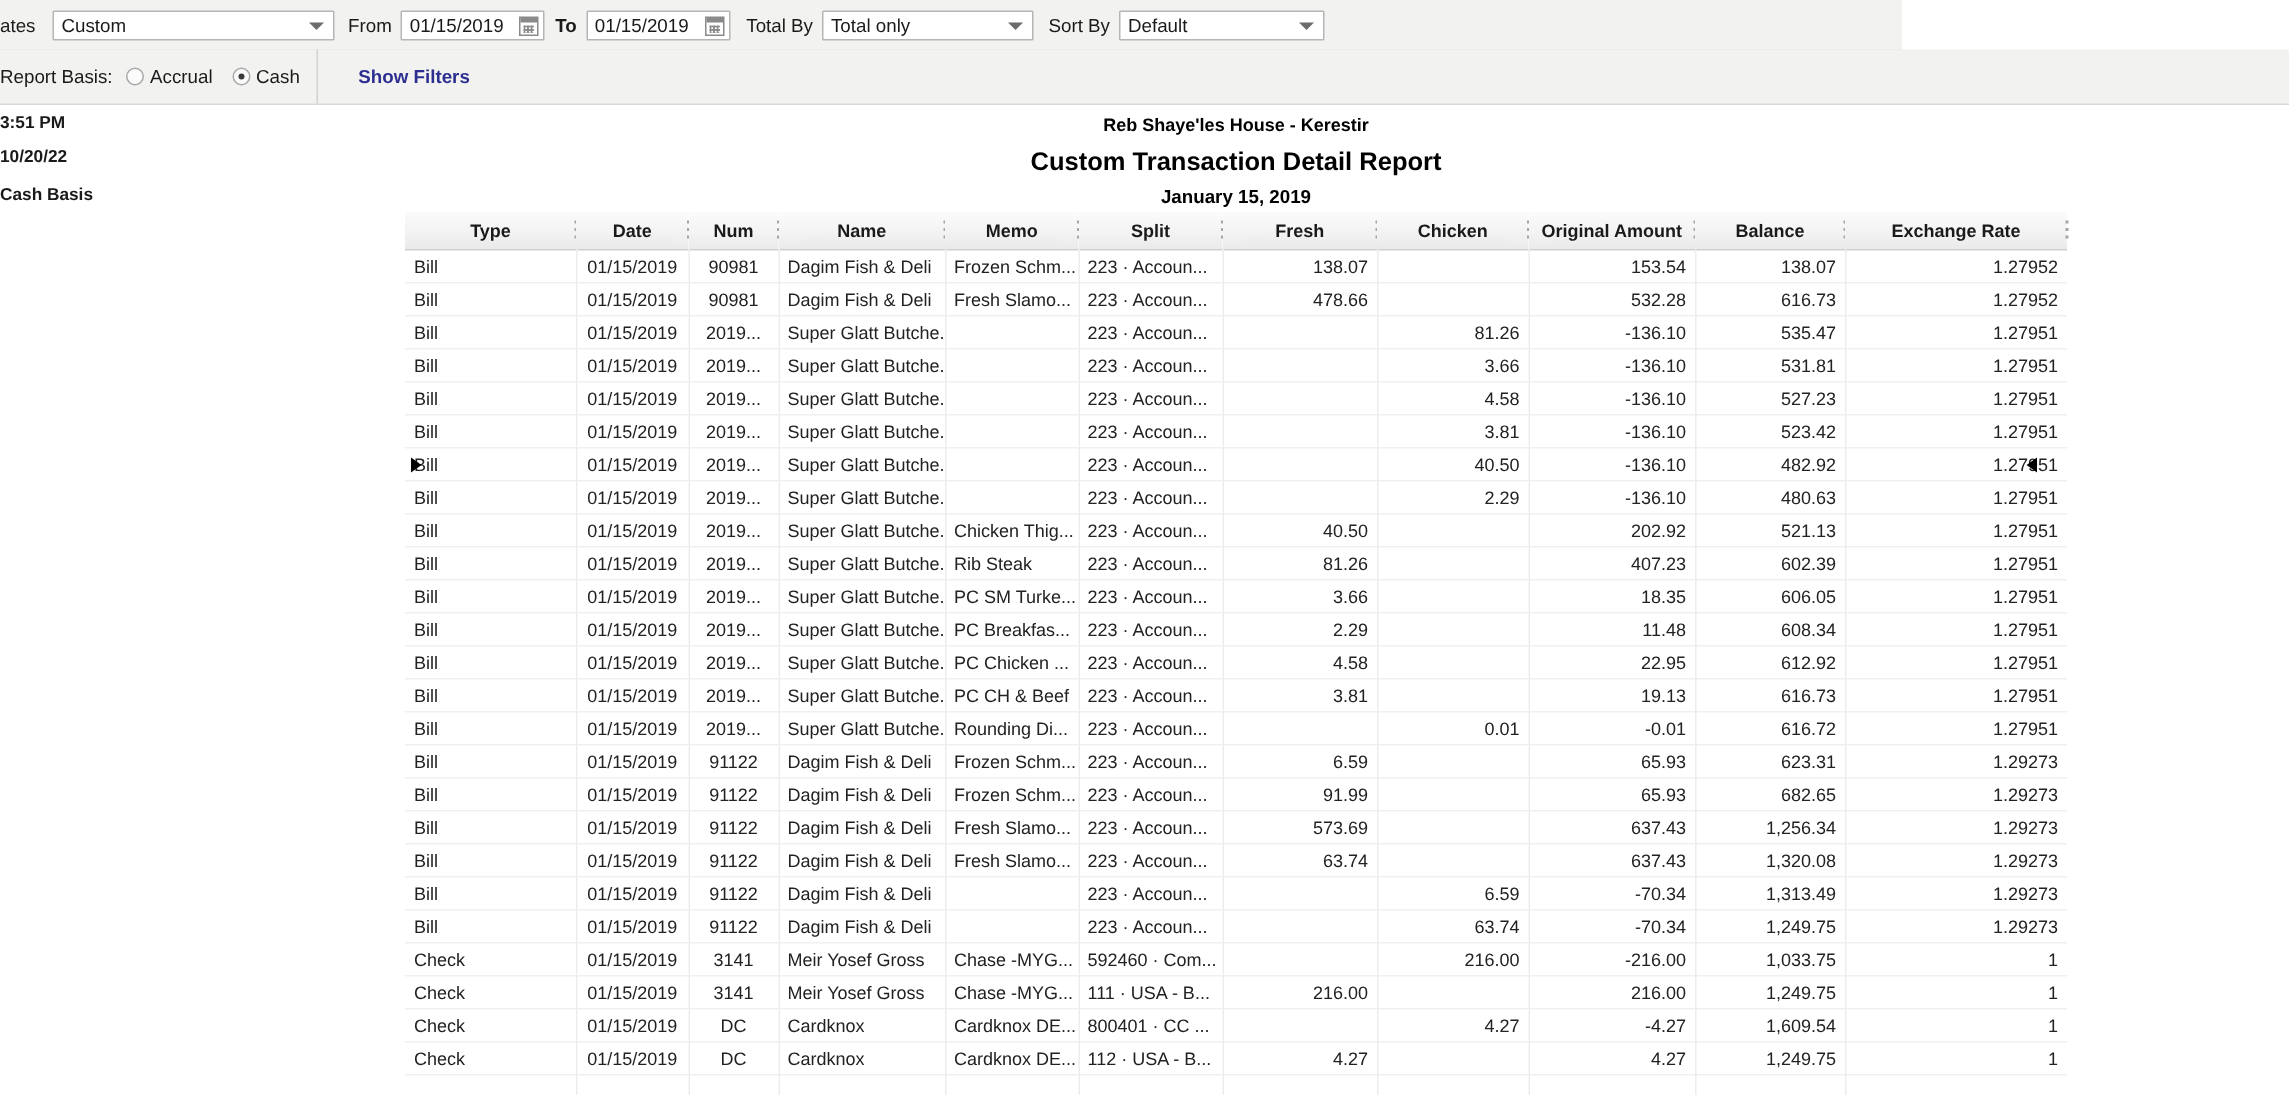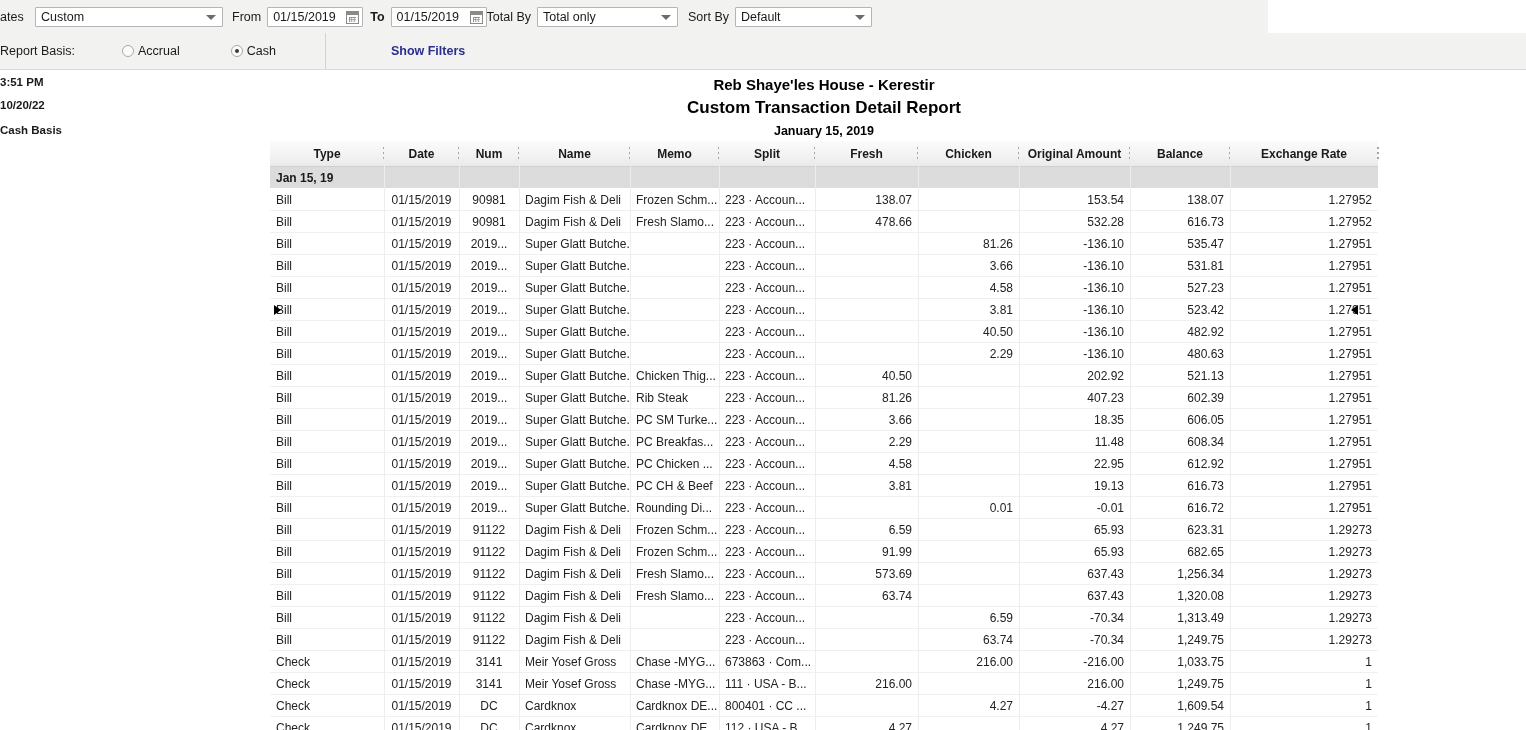--- a/index.html
+++ b/index.html
@@ -94,21 +94,20 @@
 
   
   #basisbar {
     position: absolute;
     left: 0; top: 33px;
     width: 1526px; height: 36px;
     background: #f2f2f0;
     border-bottom: 1px solid #d9d9d6;
     display: flex;
     align-items: center;
-    gap: 38px;
   }
   #basisbar .sep {
     width: 1px; height: 36px;
     background: #d2d2cf;
     margin-left: 11px;
   }
   .radio-wrap {
     display: flex;
     align-items: center;
     gap: 4px;
@@ -150,21 +149,21 @@
 
   
   .rt {
     position: absolute;
     left: 270px;
     width: 1108px;
     text-align: center;
     color: #000000;
     white-space: nowrap;
   }
-  #rt-company { top: 76px; font-size: 15px; font-weight: bold; }
+  #rt-company { top: 76px; font-size: 12px; font-weight: bold; }
   #rt-title   { top: 98px; font-size: 17px;   font-weight: bold; }
   #rt-period  { top: 124px; font-size: 12.5px; font-weight: bold; text-align: center; }
 
   
   #tablewrap {
     position: absolute;
     left: 270px; top: 141px;
     width: 1108px;
   }
   table.rpt {
@@ -264,21 +263,21 @@
   <span class="tb-label" style="margin-left:9px;">From</span>
   <div class="datebox" style="margin-left:6px;">
     <span class="dval">01/15/2019</span>
     <span class="cal-icon"></span>
   </div>
   <span class="tb-label" style="margin-left:7px;font-weight:bold;">To</span>
   <div class="datebox" style="margin-left:6px;">
     <span class="dval">01/15/2019</span>
     <span class="cal-icon"></span>
   </div>
-  <span class="tb-label" style="">Total By</span>
+  <span class="tb-label" style="margin-left:11px;">Total By</span>
   <div class="combo" style="width:141px;margin-left:6px;">
     <span class="cval">Total only</span>
     <span class="arrow"></span>
   </div>
   <span class="tb-label" style="margin-left:10px;">Sort By</span>
   <div class="combo" style="width:137px;margin-left:6px;">
     <span class="cval">Default</span>
     <span class="arrow"></span>
   </div>
 </div>
@@ -373,23 +372,20 @@
               <i></i>
             </span></th>
         <th><span>Exchange Rate</span><span class="dots">
               <i></i>
               <i></i>
               <i></i>
             </span></th>
       </tr>
     </thead>
     <tbody id="tbody">
-        <tr class="grouphdr">
-          <td colspan="11">Jan 15, 19</td>
-        </tr>
         <tr class="datarow">
           <td class="c-type">Bill</td>
           <td class="c-date">01/15/2019</td>
           <td class="c-num">90981</td>
           <td class="c-name">Dagim Fish &amp; Deli</td>
           <td class="c-memo">Frozen Schm...</td>
           <td class="c-split">223 · Accoun...</td>
           <td class="c-num2">138.07</td>
           <td class="c-num2"></td>
           <td class="c-num2">153.54</td>
@@ -655,21 +651,21 @@
           <td class="c-num2">-70.34</td>
           <td class="c-num2">1,249.75</td>
           <td class="c-num2">1.29273</td>
         </tr>
         <tr class="datarow">
           <td class="c-type">Check</td>
           <td class="c-date">01/15/2019</td>
           <td class="c-num">3141</td>
           <td class="c-name">Meir Yosef Gross</td>
           <td class="c-memo">Chase -MYG...</td>
-          <td class="c-split">673863 · Com...</td>
+          <td class="c-split">592460 · Com...</td>
           <td class="c-num2"></td>
           <td class="c-num2">216.00</td>
           <td class="c-num2">-216.00</td>
           <td class="c-num2">1,033.75</td>
           <td class="c-num2">1</td>
         </tr>
         <tr class="datarow">
           <td class="c-type">Check</td>
           <td class="c-date">01/15/2019</td>
           <td class="c-num">3141</td>

